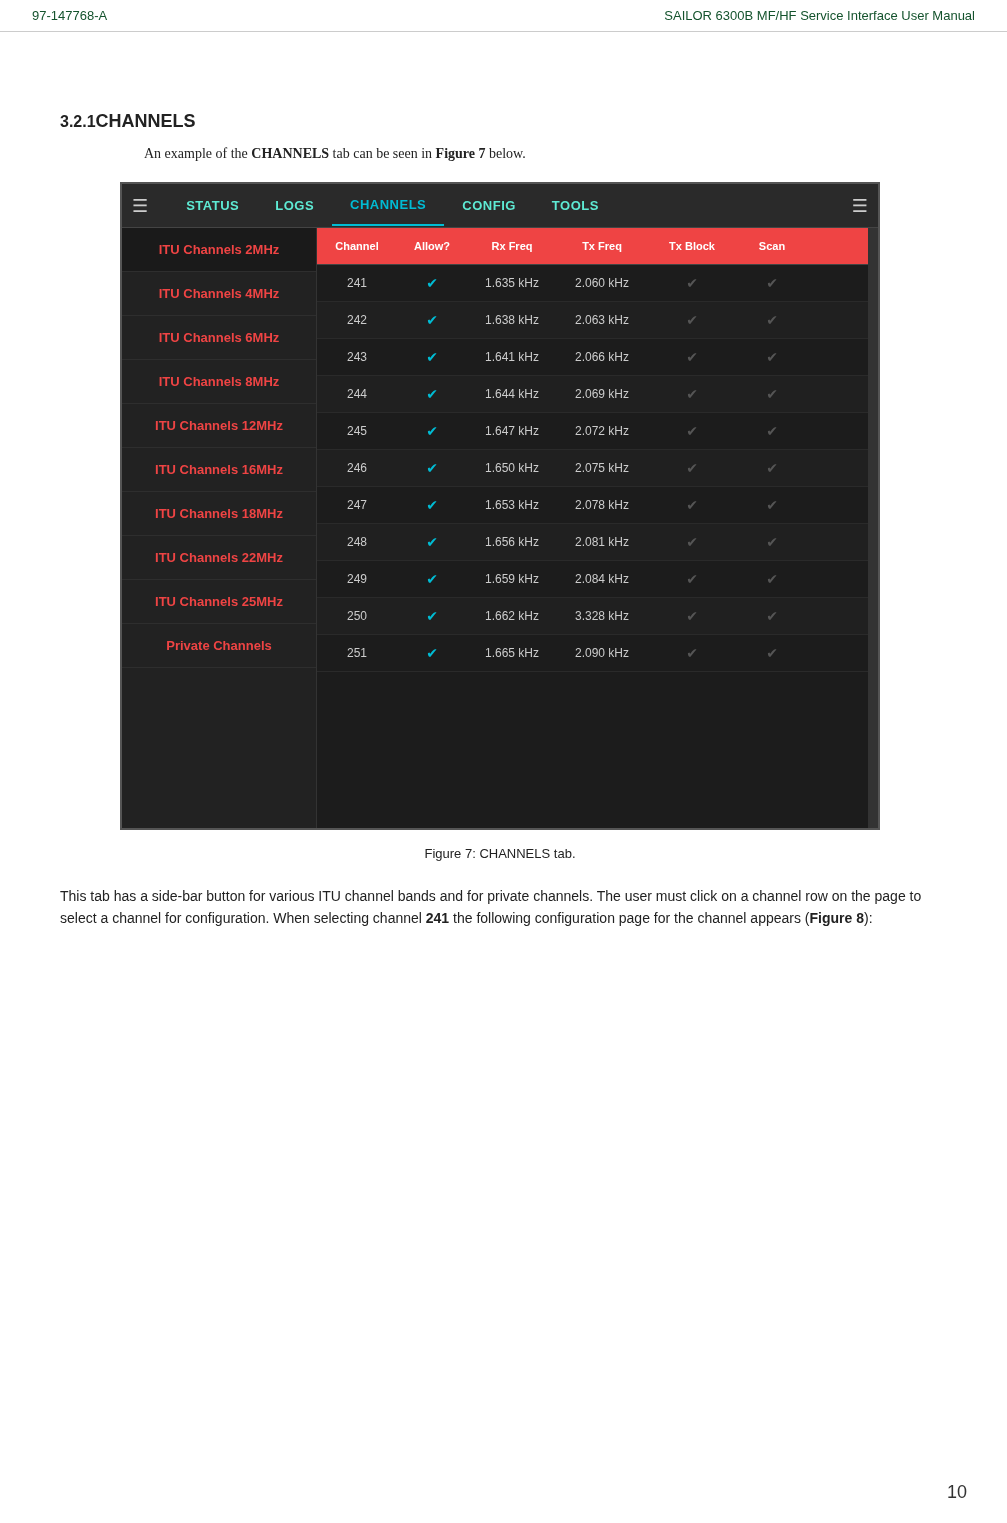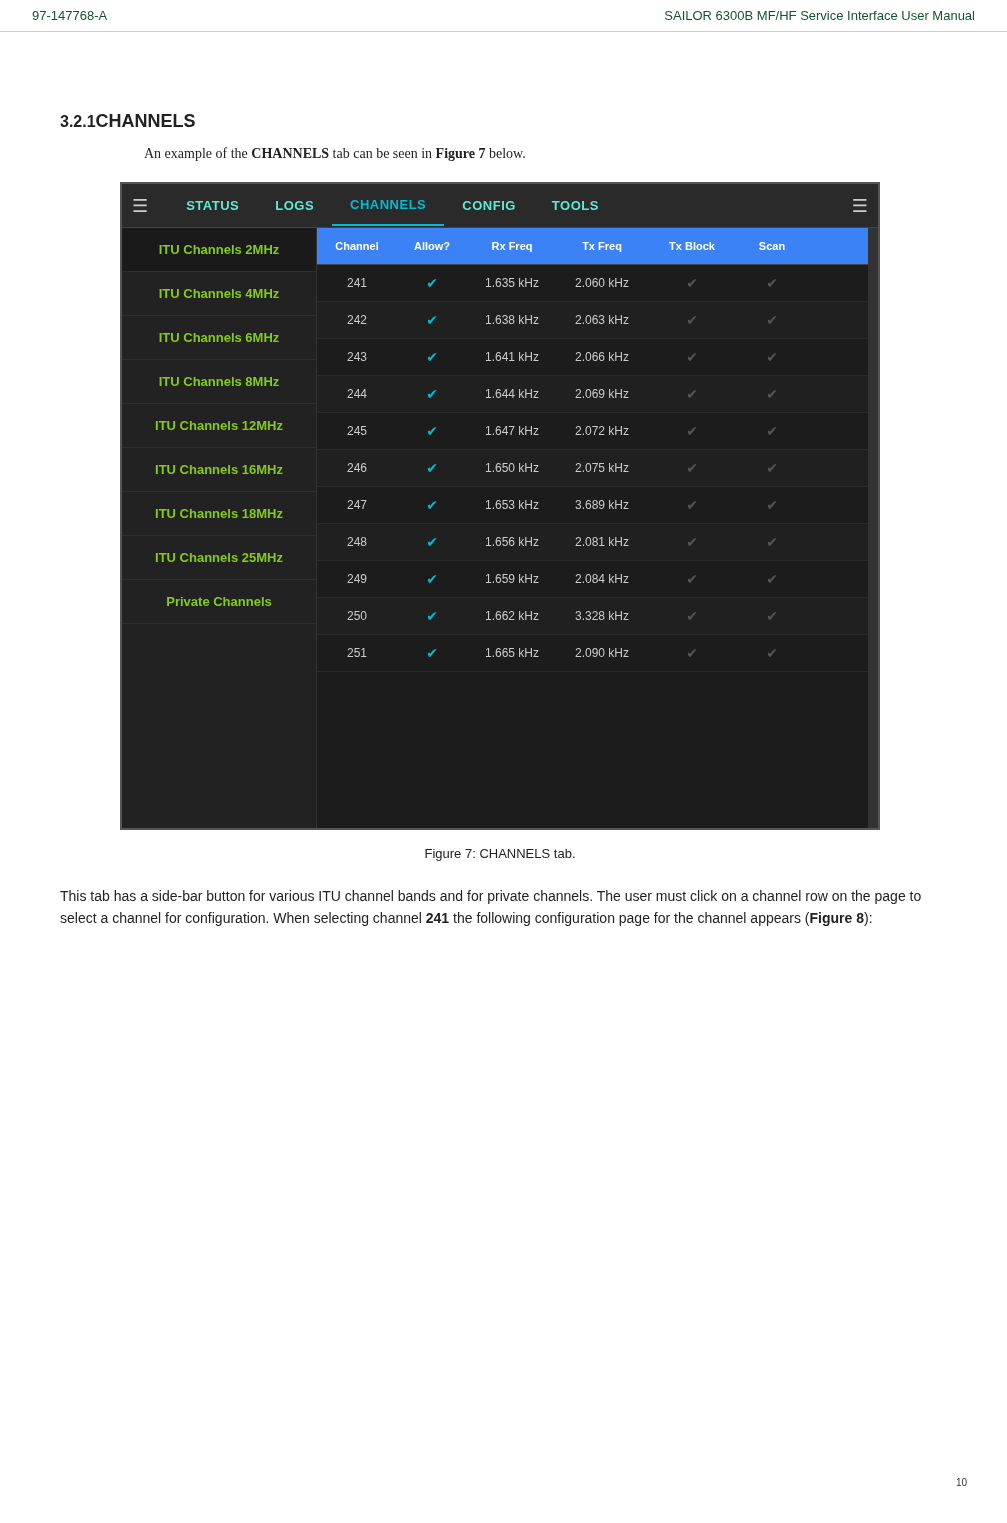--- a/index.html
+++ b/index.html
@@ -113,21 +113,21 @@
 
     
     .sidebar {
       width: 195px;
       background: #222;
       border-right: 1px solid #333;
       flex-shrink: 0;
     }
     .sidebar-item {
       padding: 14px 16px;
-      color: #84cc16;
+      color: #ef4444;
       font-size: 13px;
       font-weight: bold;
       border-bottom: 1px solid #2e2e2e;
       cursor: pointer;
       text-align: center;
     }
     .sidebar-item.active {
       background: #1a1a1a;
     }
 
@@ -137,21 +137,21 @@
       background: #1c1c1c;
       overflow: hidden;
       display: flex;
       flex-direction: column;
     }
 
     
     .table-header {
       display: grid;
       grid-template-columns: 80px 70px 90px 90px 90px 70px;
-      background: #3b82f6;
+      background: #ef4444;
       border-bottom: 1px solid #444;
       padding: 8px 0;
     }
     .table-header-cell {
       color: #fff;
       font-size: 11px;
       font-weight: bold;
       text-align: center;
       padding: 4px 6px;
     }
@@ -212,23 +212,23 @@
       line-height: 1.6;
       margin-bottom: 26px;
     }
     .body-text strong {
       font-weight: bold;
     }
 
     
     .doc-footer {
       position: fixed;
-      bottom: 35px;
+      bottom: 20px;
       right: 40px;
-      font-size: 10px;
+      font-size: 18px;
       color: #333;
       margin-left: 14px;
     }
   </style>
 </head>
 <body>
 
 <div class="doc-header">
   <span>97-147768-A</span>
   <span>SAILOR 6300B MF/HF Service Interface User Manual</span>
@@ -262,20 +262,21 @@
     <div class="ui-main">
 
       <div class="sidebar">
         <div class="sidebar-item active">ITU Channels 2MHz</div>
         <div class="sidebar-item">ITU Channels 4MHz</div>
         <div class="sidebar-item">ITU Channels 6MHz</div>
         <div class="sidebar-item">ITU Channels 8MHz</div>
         <div class="sidebar-item">ITU Channels 12MHz</div>
         <div class="sidebar-item">ITU Channels 16MHz</div>
         <div class="sidebar-item">ITU Channels 18MHz</div>
+        <div class="sidebar-item">ITU Channels 22MHz</div>
         <div class="sidebar-item">ITU Channels 25MHz</div>
         <div class="sidebar-item">Private Channels</div>
       </div>
 
       <div class="table-area">
 
         <div class="table-header">
           <div class="table-header-cell">Channel</div>
           <div class="table-header-cell">Allow?</div>
           <div class="table-header-cell">Rx Freq</div>
@@ -330,21 +331,21 @@
       <div class="table-cell"><span class="check-icon">✔</span></div>
       <div class="table-cell">1.650 kHz</div>
       <div class="table-cell">2.075 kHz</div>
       <div class="table-cell"><span class="check-outline">✔</span></div>
       <div class="table-cell"><span class="check-outline">✔</span></div>
     </div>
             <div class="table-row">
       <div class="table-cell">247</div>
       <div class="table-cell"><span class="check-icon">✔</span></div>
       <div class="table-cell">1.653 kHz</div>
-      <div class="table-cell">3.689 kHz</div>
+      <div class="table-cell">2.078 kHz</div>
       <div class="table-cell"><span class="check-outline">✔</span></div>
       <div class="table-cell"><span class="check-outline">✔</span></div>
     </div>
             <div class="table-row">
       <div class="table-cell">248</div>
       <div class="table-cell"><span class="check-icon">✔</span></div>
       <div class="table-cell">1.656 kHz</div>
       <div class="table-cell">2.081 kHz</div>
       <div class="table-cell"><span class="check-outline">✔</span></div>
       <div class="table-cell"><span class="check-outline">✔</span></div>

